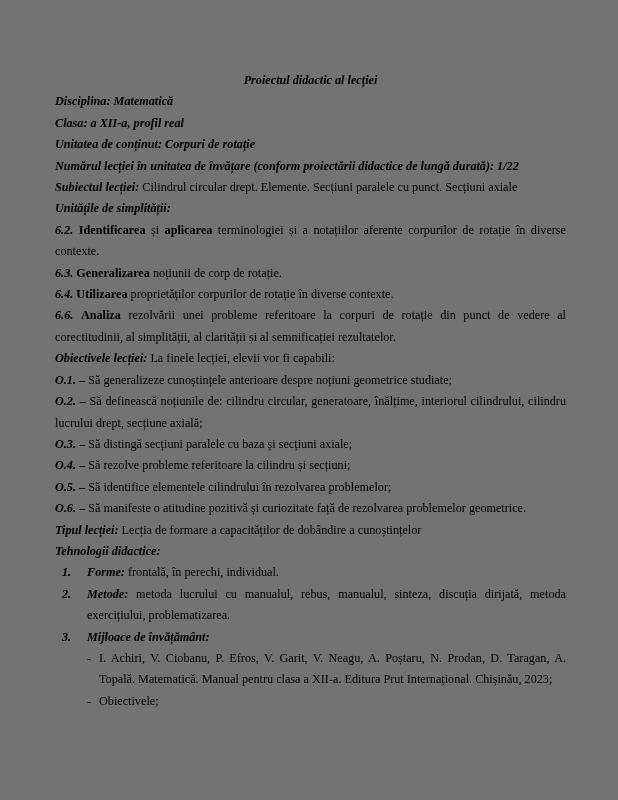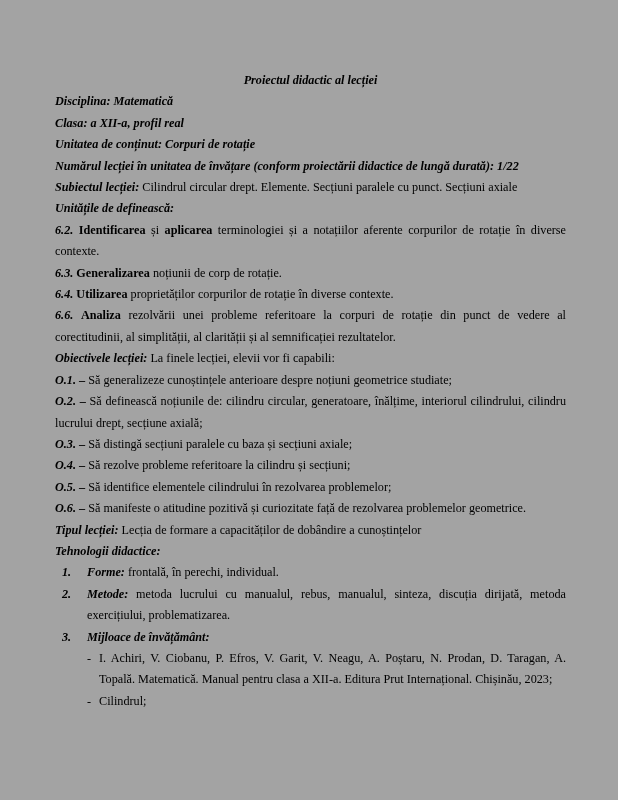--- a/index.html
+++ b/index.html
@@ -4,21 +4,21 @@
 <style>
   html, body {
     margin: 0;
     padding: 0;
     background: #ffffff;
   }
   .page {
     position: relative;
     width: 618px;
     height: 800px;
-    background: #a3a3a3;
+    background: #737373;
     color: #000000;
     font-family: "Liberation Serif", "DejaVu Serif", serif;
     font-size: 12.2px;
     line-height: 21.4px;
     overflow: hidden;
   }
   .content {
     position: absolute;
     left: 55px;
     top: 70px;
@@ -58,34 +58,34 @@
   <div class="content">
     <div class="para title-line">
       <span class="bi">Proiectul didactic al lecției</span>
     </div>
     <div>
         <div class="para body"><span class="bi">Disciplina: Matematică</span></div>
         <div class="para body"><span class="bi">Clasa: a XII-a, profil real</span></div>
         <div class="para body"><span class="bi">Unitatea de conținut: Corpuri de rotație</span></div>
         <div class="para body"><span class="bi">Numărul lecției în unitatea de învățare (conform proiectării didactice de lungă durată): 1/22</span></div>
         <div class="para body"><span class="bi">Subiectul lecției: </span><span class="r">Cilindrul circular drept. Elemente. Secțiuni paralele cu punct. Secțiuni axiale</span></div>
-        <div class="para body"><span class="bi">Unitățile de definească:</span></div>
+        <div class="para body"><span class="bi">Unitățile de simplității:</span></div>
         <div class="para body"><span class="bi">6.2. </span><span class="b">Identificarea</span><span class="r"> și </span><span class="b">aplicarea</span><span class="r"> terminologiei și a notațiilor aferente corpurilor de rotație în diverse contexte.</span></div>
         <div class="para body"><span class="bi">6.3. </span><span class="b">Generalizarea</span><span class="r"> noțiunii de corp de rotație.</span></div>
         <div class="para body"><span class="bi">6.4. </span><span class="b">Utilizarea</span><span class="r"> proprietăților corpurilor de rotație în diverse contexte.</span></div>
         <div class="para body"><span class="bi">6.6. </span><span class="b">Analiza</span><span class="r"> rezolvării unei probleme referitoare la corpuri de rotație din punct de vedere al corectitudinii, al simplității, al clarității și al semnificației rezultatelor.</span></div>
         <div class="para body"><span class="bi">Obiectivele lecției: </span><span class="r">La finele lecției, elevii vor fi capabili:</span></div>
         <div class="para body"><span class="bi">O.1. </span><span class="b">– </span><span class="r">Să generalizeze cunoștințele anterioare despre noțiuni geometrice studiate;</span></div>
         <div class="para body"><span class="bi">O.2. </span><span class="b">– </span><span class="r">Să definească noțiunile de: cilindru circular, generatoare, înălțime, interiorul cilindrului, cilindru lucrului drept, secțiune axială;</span></div>
         <div class="para body"><span class="bi">O.3. </span><span class="b">– </span><span class="r">Să distingă secțiuni paralele cu baza și secțiuni axiale;</span></div>
         <div class="para body"><span class="bi">O.4. </span><span class="b">– </span><span class="r">Să rezolve probleme referitoare la cilindru și secțiuni;</span></div>
         <div class="para body"><span class="bi">O.5. </span><span class="b">– </span><span class="r">Să identifice elementele cilindrului în rezolvarea problemelor;</span></div>
         <div class="para body"><span class="bi">O.6. </span><span class="b">– </span><span class="r">Să manifeste o atitudine pozitivă și curiozitate față de rezolvarea problemelor geometrice.</span></div>
         <div class="para body"><span class="bi">Tipul lecției: </span><span class="r">Lecția de formare a capacităților de dobândire a cunoștințelor</span></div>
         <div class="para body"><span class="bi">Tehnologii didactice:</span></div>
         <div class="para num"><span class="marker bi">1.</span><span class="bi">Forme: </span><span class="r">frontală, în perechi, individual.</span></div>
         <div class="para num"><span class="marker bi">2.</span><span class="bi">Metode: </span><span class="r">metoda lucrului cu manualul, rebus, manualul, sinteza, discuția dirijată, metoda exercițiului, problematizarea.</span></div>
         <div class="para num"><span class="marker bi">3.</span><span class="bi">Mijloace de învățământ:</span></div>
         <div class="para dash"><span class="marker r">-</span><span class="r">I. Achiri, V. Ciobanu, P. Efros, V. Garit, V. Neagu, A. Poștaru, N. Prodan, D. Taragan, A. Topală. Matematică. Manual pentru clasa a XII-a. Editura Prut Internațional. Chișinău, 2023;</span></div>
-        <div class="para dash"><span class="marker r">-</span><span class="r">Cilindrul;</span></div>
+        <div class="para dash"><span class="marker r">-</span><span class="r">Obiectivele;</span></div>
       </div>
   </div>
 </div>
 
 </body></html>

